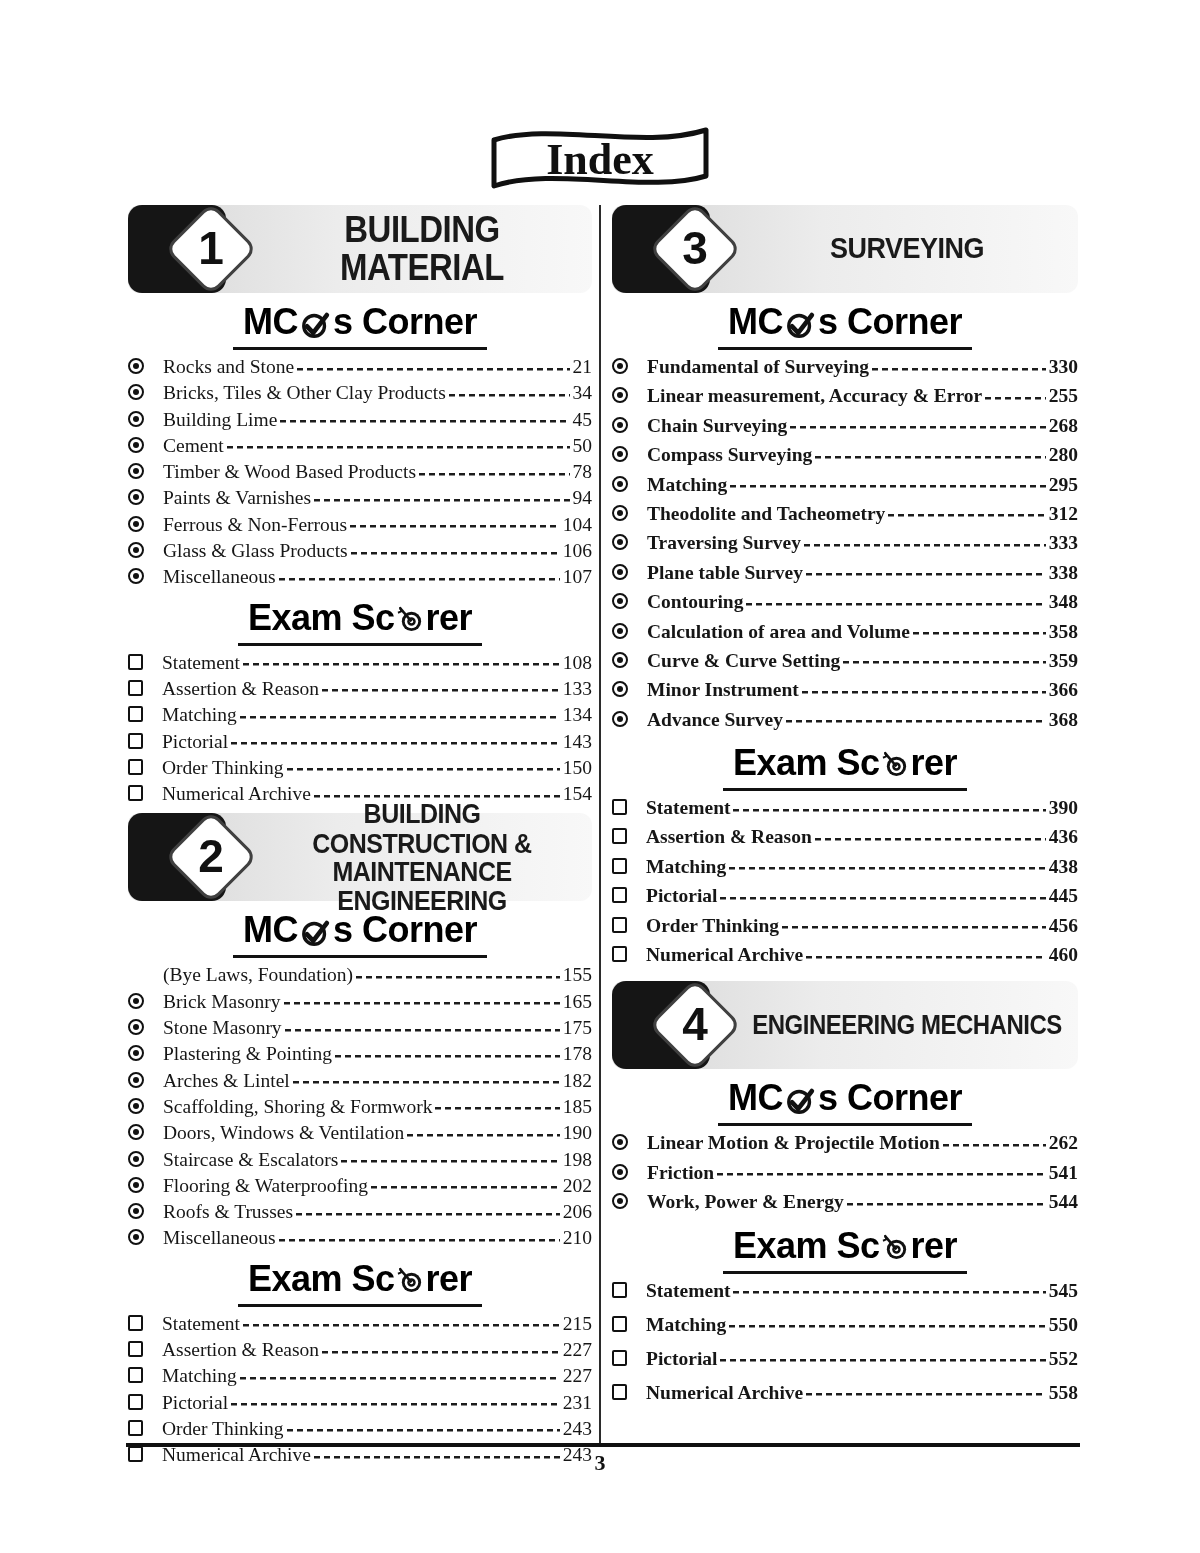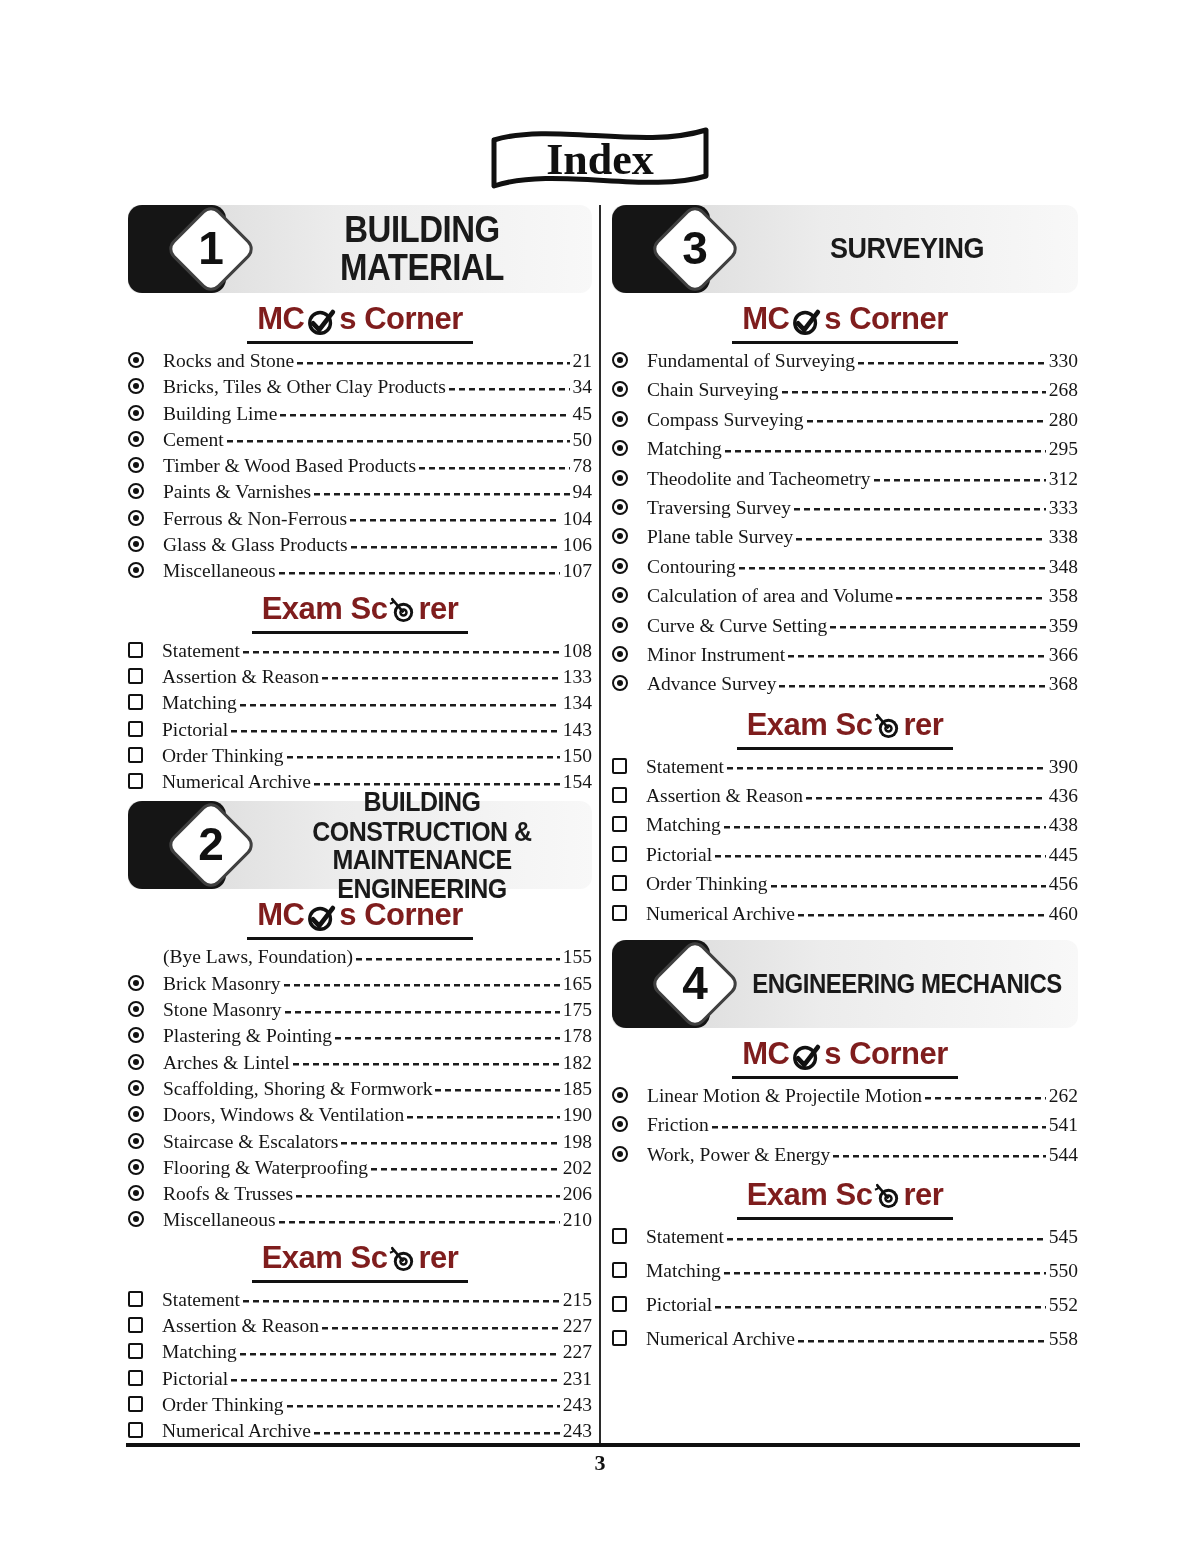--- a/index.html
+++ b/index.html
@@ -34,30 +34,30 @@
              text-align:center;line-height:1.02;letter-spacing:-0.5px;transform:scaleY(1.12);}
   .t-xl{font-size:33px;}   
   .t-lg{font-size:25px;}   
   .t-md{font-size:27px;}   
   .t-sm{font-size:24px;}   
 
   
   .corner-head{text-align:center;margin:2px 0 6px 0;}
   .ch-inner{display:inline-flex;align-items:center;gap:1px;
             border-bottom:3px solid #111;padding:0 10px 4px 10px;
-            font-family:"Liberation Sans", sans-serif;font-weight:900;font-size:31px;
-            color:#7f1d1d;letter-spacing:-0.5px;}
+            font-family:"Liberation Sans", sans-serif;font-weight:900;font-size:36px;
+            color:#000000;letter-spacing:-0.5px;}
   .check-icon{margin:0 0px -4px 1px;}
   .target-icon{margin:0 1px -3px 1px;}
 
   
   ul.toc{list-style:none;margin:0 0 4px 0;padding:0;}
   .toc-row{display:flex;align-items:baseline;font-size:19.5px;white-space:nowrap;}
   .col-left .toc-row{height:26.3px;}
-  .col-right .toc-row{height:29.4px;}
+  .col-right .toc-row{height:29.4px;font-weight:bold;}
   .col-right ul.rows-tall .toc-row{height:34px;}
 
   .bullet-mcq{flex:0 0 auto;display:inline-block;width:12px;height:12px;border:2px solid #111;
               border-radius:50%;position:relative;margin-right:19px;transform:translateY(1px);}
   .bullet-mcq::after{content:"";position:absolute;left:3px;top:3px;width:6px;height:6px;
               border-radius:50%;background:#111;}
   .bullet-exam{flex:0 0 auto;display:inline-block;width:11px;height:12px;border:2.5px solid #111;
               border-radius:2px;margin-right:19px;transform:translateY(1px);}
   .bullet-spacer{flex:0 0 auto;display:inline-block;width:35px;}
   .lbl{flex:0 0 auto;}
@@ -370,20 +370,26 @@
       </div>
       <ul class="toc">
           <li class="toc-row">
             <span class="bullet-mcq"></span>
             <span class="lbl">Fundamental of Surveying</span>
             <span class="leader"></span>
             <span class="pg">330</span>
           </li>
           <li class="toc-row">
             <span class="bullet-mcq"></span>
+            <span class="lbl">Linear measurement, Accuracy &amp; Error</span>
+            <span class="leader"></span>
+            <span class="pg">255</span>
+          </li>
+          <li class="toc-row">
+            <span class="bullet-mcq"></span>
             <span class="lbl">Chain Surveying</span>
             <span class="leader"></span>
             <span class="pg">268</span>
           </li>
           <li class="toc-row">
             <span class="bullet-mcq"></span>
             <span class="lbl">Compass Surveying</span>
             <span class="leader"></span>
             <span class="pg">280</span>
           </li>

